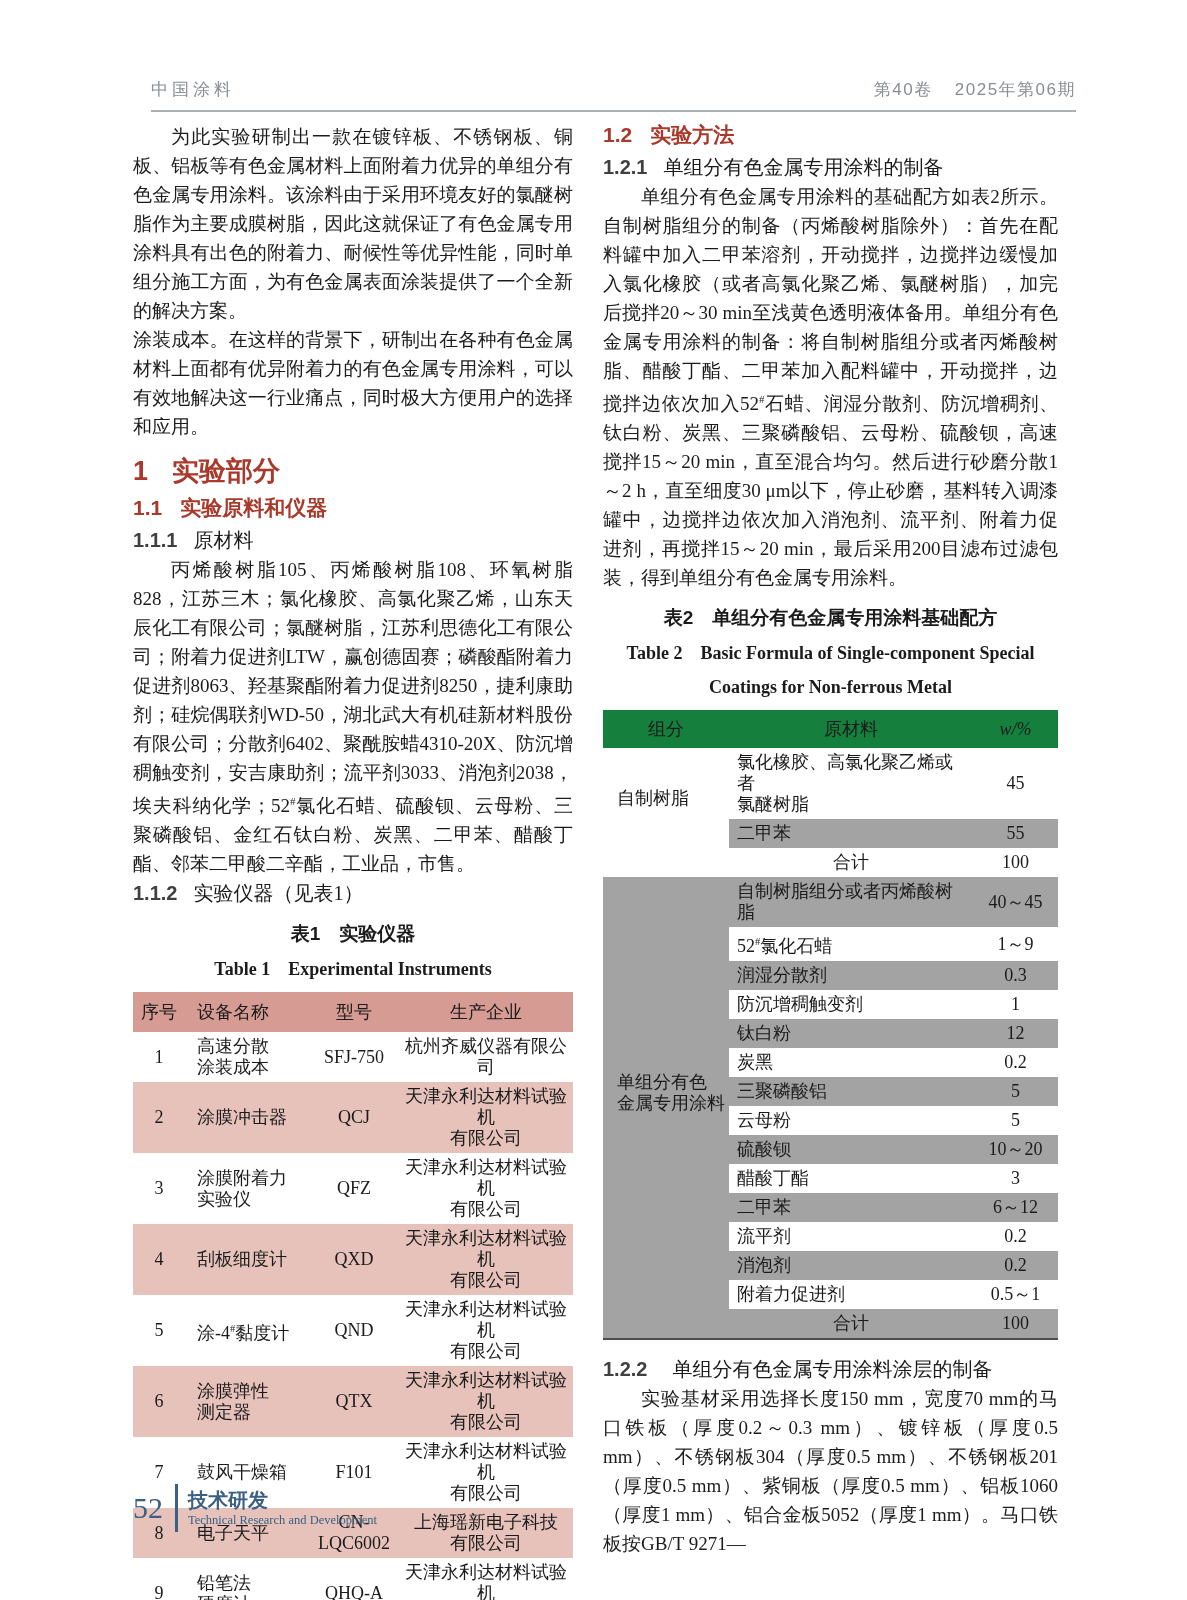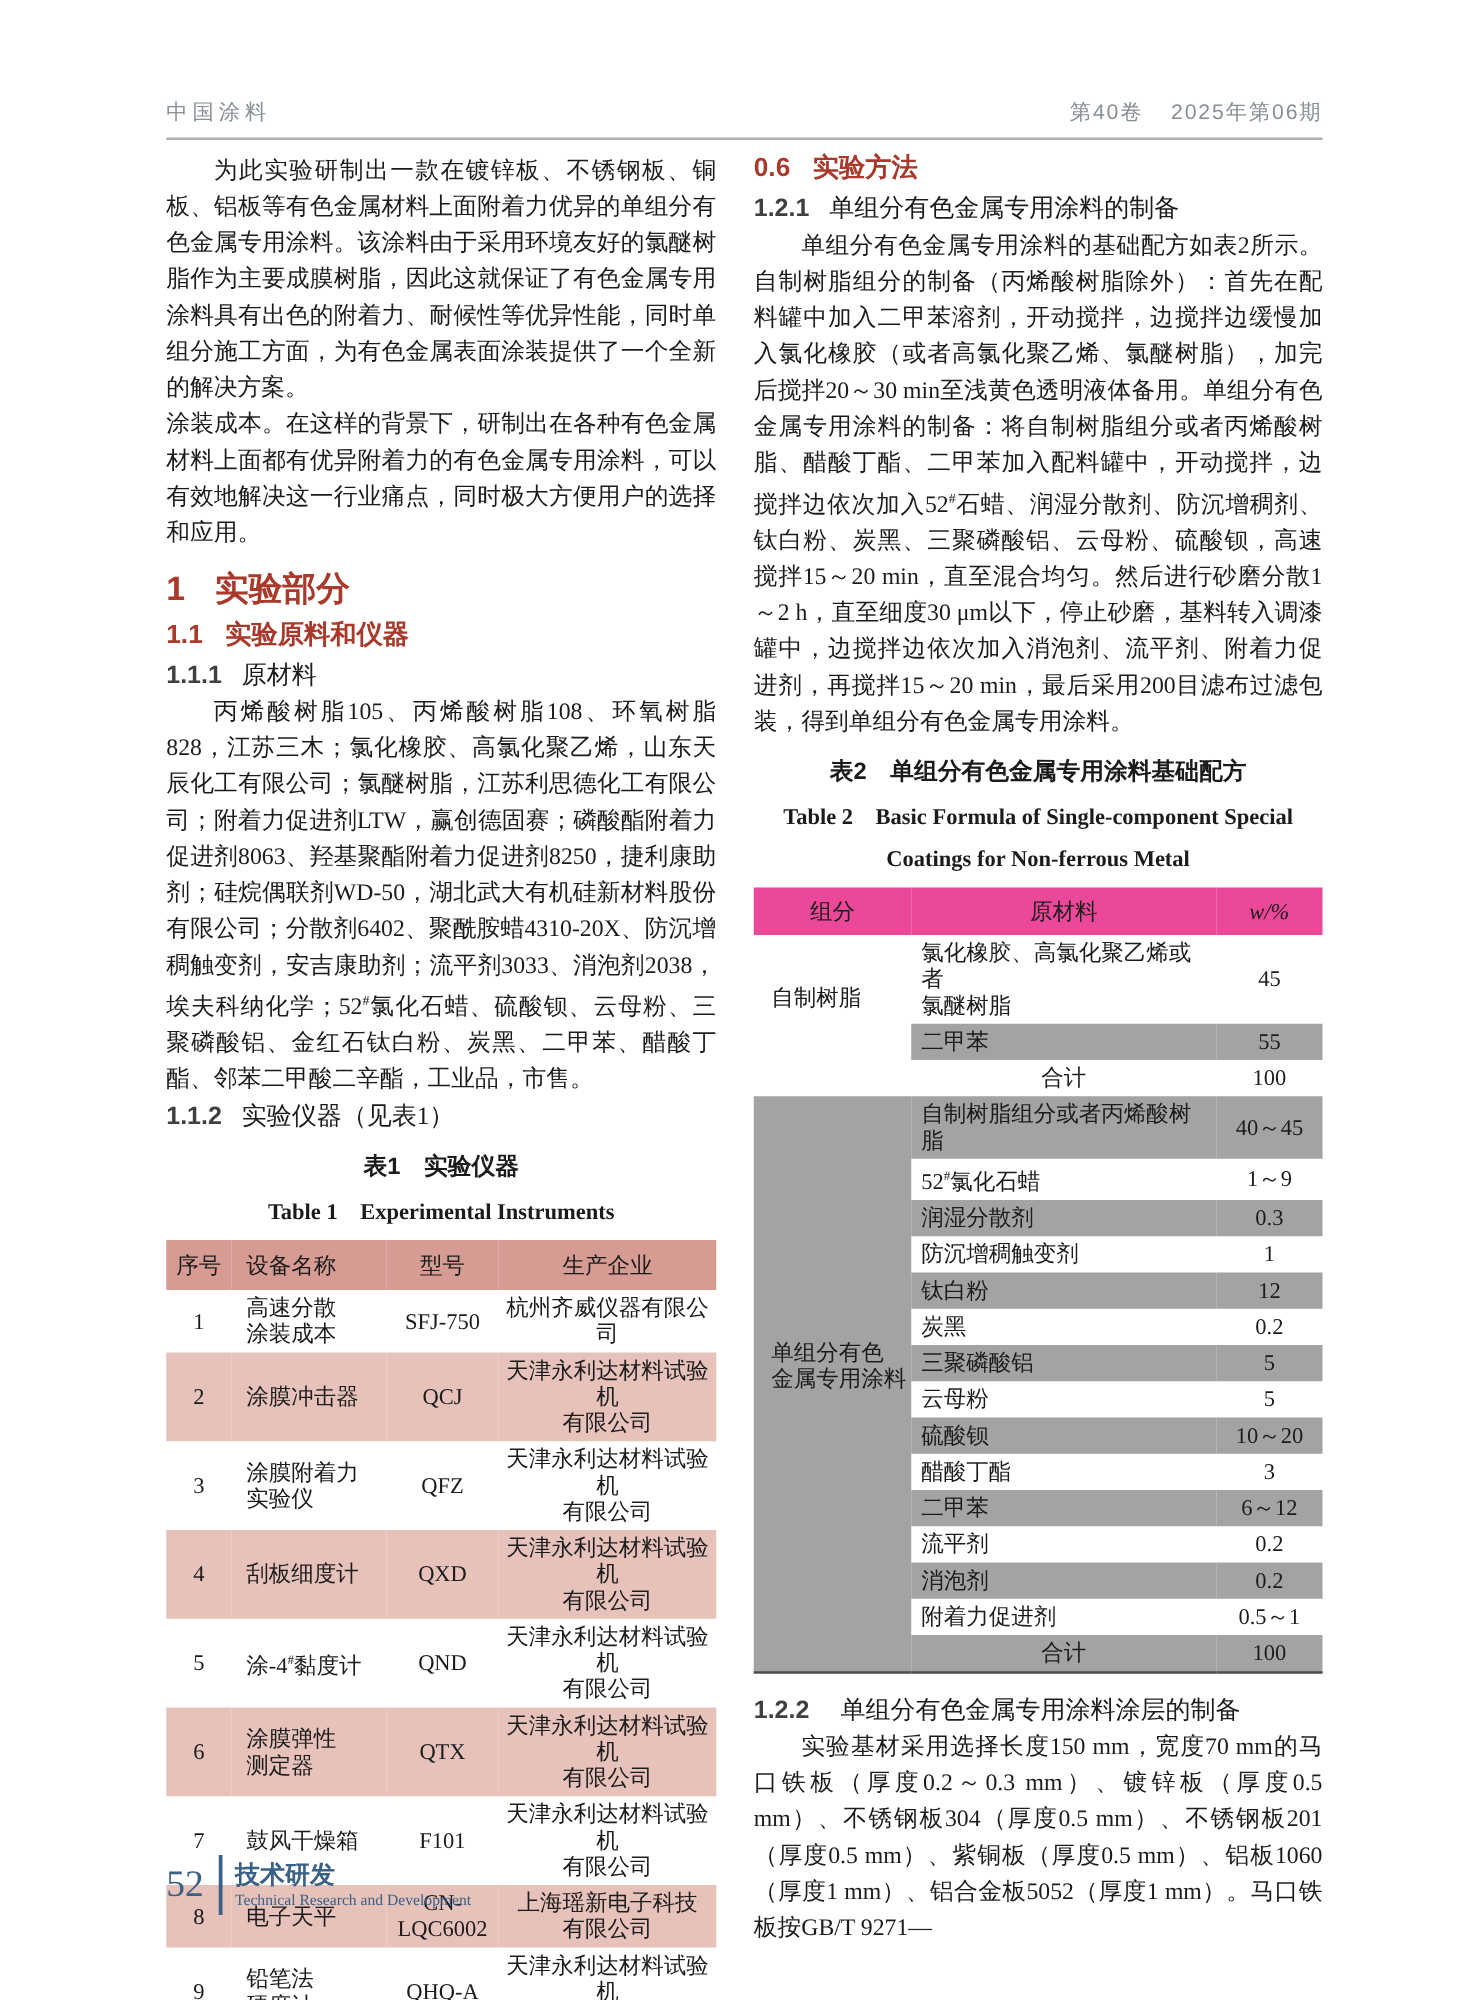--- a/index.html
+++ b/index.html
@@ -1,19 +1,19 @@
 <!DOCTYPE html>
 <html><head>
 <meta charset="utf-8">
 <style>
   html,body{margin:0;padding:0;background:#ffffff;}
   .page{position:relative;width:1187px;height:1600px;background:#ffffff;overflow:hidden;
         font-family:"Liberation Serif",serif;color:#1b1b1b;}
   
-  .page-header{position:absolute;top:78px;left:133px;width:925px;display:flex;
+  .page-header{position:absolute;top:78px;left:151px;width:925px;display:flex;
        justify-content:space-between;align-items:baseline;color:#878e94;
        font-size:17px;letter-spacing:4px;padding-bottom:9px;border-bottom:2px solid #aab0b5;
        font-family:"Liberation Sans",sans-serif;}
   .page-header .issue{letter-spacing:1.5px;}
   .page-header .issue .vol{margin-right:22px;}
   
   .columns{position:absolute;top:122px;left:133px;width:925px;display:flex;gap:30px;}
   .col-left{width:440px;}
   .col-right{width:455px;}
   p.body{margin:0;font-size:19px;line-height:29px;text-align:justify;}
@@ -38,21 +38,21 @@
   .t1{width:440px;border-bottom:2px solid #4e4e4e;margin-top:4px;}
   .t1 th,.t1 td{font-weight:normal;font-size:18px;line-height:21px;padding:4px 2px;vertical-align:middle;}
   .t1 thead tr{background:#d69b92;height:40px;}
   .t1 tbody tr.pink{background:#e6c2bb;}
   .t1 th:nth-child(1),.t1 td:nth-child(1){width:48px;text-align:center;}
   .t1 th:nth-child(2),.t1 td:nth-child(2){width:110px;text-align:left;padding-left:12px;white-space:pre-line;}
   .t1 th:nth-child(3),.t1 td:nth-child(3){width:86px;text-align:center;white-space:pre-line;}
   .t1 th:nth-child(4),.t1 td:nth-child(4){text-align:center;white-space:pre-line;}
   .t2{width:455px;border-bottom:2px solid #4e4e4e;margin-top:4px;}
   .t2 th,.t2 td{font-weight:normal;font-size:18px;line-height:21px;padding:4px 3px;vertical-align:middle;}
-  .t2 thead tr{background:#ec4899;height:38px;}
+  .t2 thead tr{background:#15803d;height:38px;}
   .t2 th{text-align:center;}
   .t2 th.ital{font-style:italic;font-family:"Liberation Serif",serif;}
   .t2 col.c-comp{width:126px;} .t2 col.c-mat{width:244px;} .t2 col.c-val{width:85px;}
   .t2 td.comp{text-align:left;padding-left:14px;white-space:pre-line;}
   .t2 td.pinkcell{background:#e6c2bb;}
   .t2 td.mat{text-align:left;padding-left:8px;white-space:pre-line;}
   .t2 td.val{text-align:center;}
   .t2 td.total-label{text-align:center;}
   .t2 tbody tr.pink td{background:#a3a3a3;}
   
@@ -182,21 +182,21 @@
               <td>QHQ-A</td>
               <td>天津永利达材料试验机
 有限公司</td>
             </tr>
           </tbody>
       </table>
     </div>
 
     <div class="col-right">
       <div class="h-sub">
-        <span>0.6</span>
+        <span>1.2</span>
         <span>实验方法</span>
       </div>
 
       <div class="h-sub3">
         <span class="num">1.2.1</span>
         <span class="ttl">单组分有色金属专用涂料的制备</span>
       </div>
 
       <p class="body indent">单组分有色金属专用涂料的基础配方如表2所示。自制树脂组分的制备（丙烯酸树脂除外）：首先在配料罐中加入二甲苯溶剂，开动搅拌，边搅拌边缓慢加入氯化橡胶（或者高氯化聚乙烯、氯醚树脂），加完后搅拌20～30 min至浅黄色透明液体备用。单组分有色金属专用涂料的制备：将自制树脂组分或者丙烯酸树脂、醋酸丁酯、二甲苯加入配料罐中，开动搅拌，边搅拌边依次加入52<sup>#</sup>石蜡、润湿分散剂、防沉增稠剂、钛白粉、炭黑、三聚磷酸铝、云母粉、硫酸钡，高速搅拌15～20 min，直至混合均匀。然后进行砂磨分散1～2 h，直至细度30 μm以下，停止砂磨，基料转入调漆罐中，边搅拌边依次加入消泡剂、流平剂、附着力促进剂，再搅拌15～20 min，最后采用200目滤布过滤包装，得到单组分有色金属专用涂料。</p>
 

